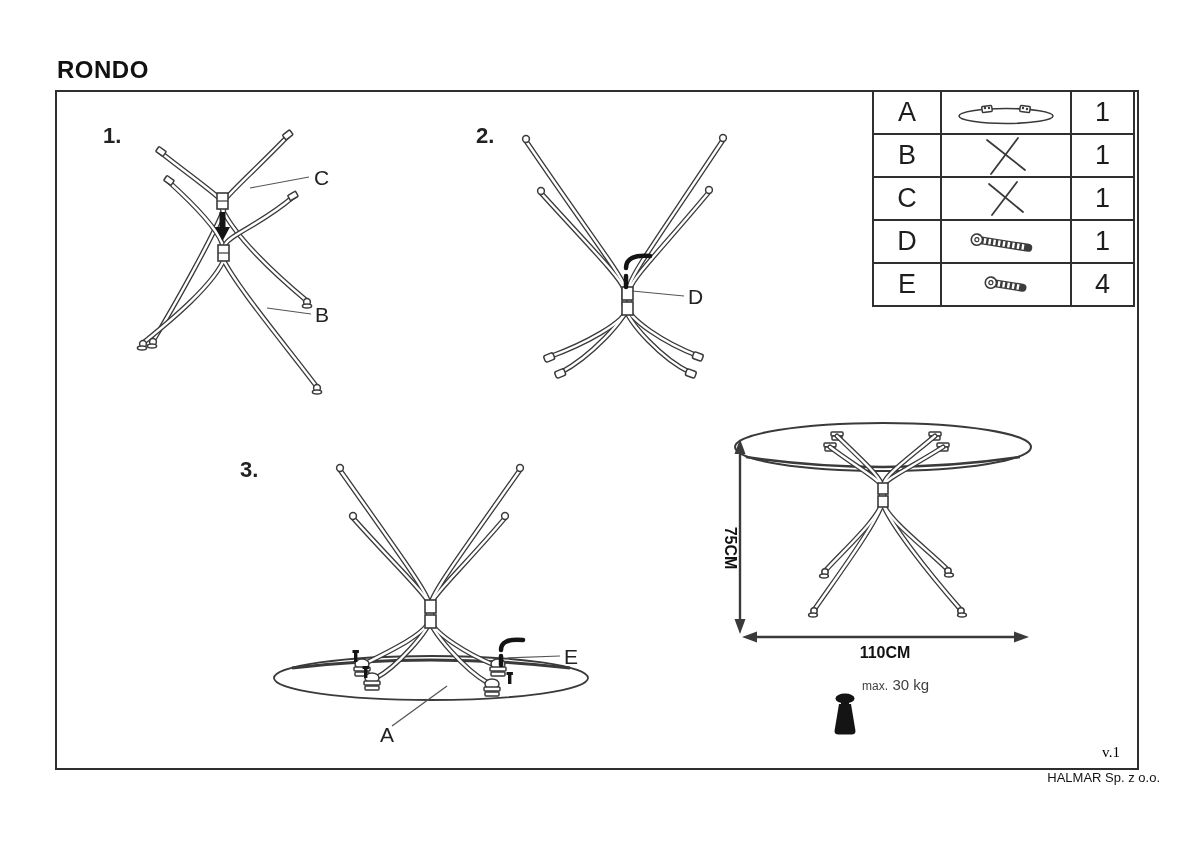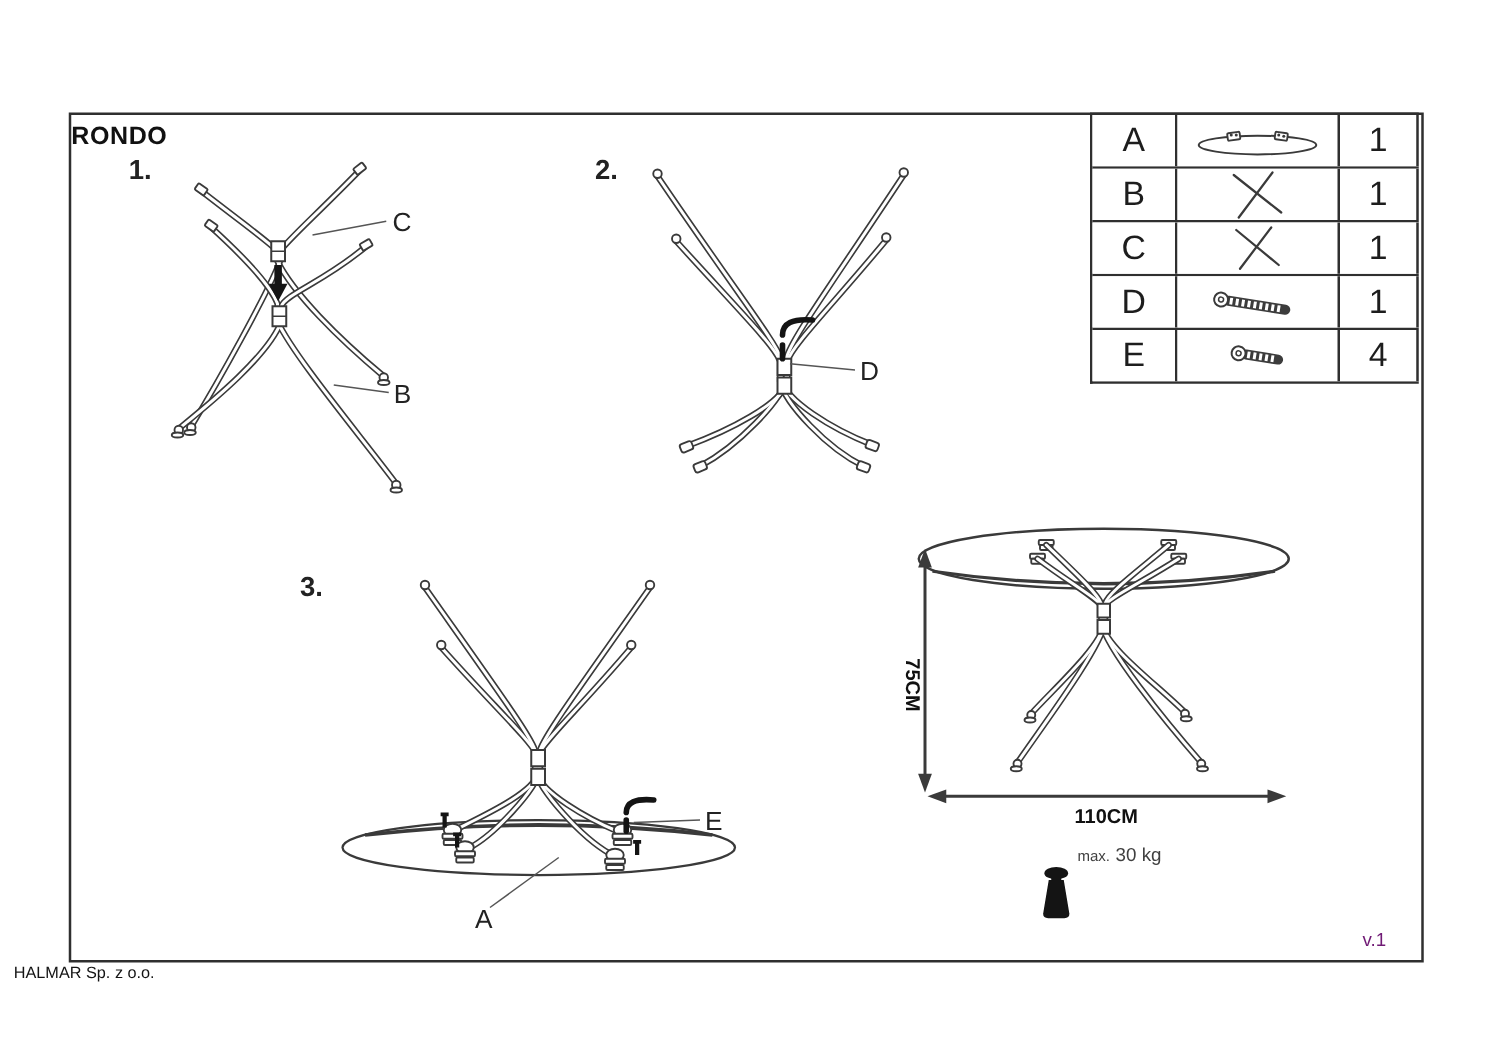--- a/index.html
+++ b/index.html
@@ -1,21 +1,21 @@
 <!DOCTYPE html>
 <html><head>
 <meta charset="utf-8">
 <style>
   html,body{margin:0;padding:0;background:#fff;}
   body{width:1200px;height:848px;position:relative;font-family:"Liberation Sans",sans-serif;color:#1c1c1c;overflow:hidden;}
   .abs{position:absolute;}
-  #title{left:57px;top:56px;font-size:20px;font-weight:bold;letter-spacing:.5px;color:#111;margin-top:42px;}
+  #title{left:57px;top:56px;font-size:24px;font-weight:bold;letter-spacing:.5px;color:#111;}
   #frame{left:55px;top:90px;width:1080px;height:676px;border:2px solid #2f2f2f;}
   .stepnum{font-size:22px;font-weight:bold;color:#222;}
-  #version{left:1090px;top:744px;width:42px;text-align:left;font-size:15px;color:#701a75;}
+  #version{left:1090px;top:744px;width:42px;text-align:center;font-size:15px;color:#000000;font-family:Liberation Serif, serif;}
   
   #parts{left:872px;top:90px;border-left:2px solid #2f2f2f;border-bottom:2px solid #2f2f2f;}
   .prow{display:flex;border-top:2px solid #2f2f2f;}
   .pcell{border-right:2px solid #2f2f2f;display:flex;align-items:center;justify-content:center;background:#fff;}
   .c-letter{width:66px;height:41px;font-size:27px;color:#1d1d1d;}
   .c-icon{width:128px;height:41px;}
   .c-qty{width:61px;height:41px;font-size:27px;color:#1d1d1d;}
   
   svg{overflow:visible;}
   .tube-o{stroke:#3a3a3a;stroke-width:5;fill:none;stroke-linecap:round;}
@@ -23,21 +23,21 @@
   .thin{stroke:#3a3a3a;fill:none;}
   .hub{fill:#fff;stroke:#3a3a3a;stroke-width:1.6;}
   .capsq{fill:#fff;stroke:#3a3a3a;stroke-width:1.5;}
   .leader{stroke:#555;stroke-width:1.2;fill:none;}
   .blk{fill:#141414;}
   .lbl{font-size:21px;fill:#222;font-family:"Liberation Sans",sans-serif;}
   .dimtxt{font-size:16px;font-weight:bold;fill:#111;font-family:"Liberation Sans",sans-serif;}
   #maxload{left:862px;top:676px;font-weight:normal;color:#404040;white-space:nowrap;}
   #maxload .mx{font-size:12px;}
   #maxload .kg{font-size:15px;}
-  #footer{left:0;top:770px;width:1160px;text-align:left;font-size:13px;line-height:16px;color:#141414;padding-left:11px;}
+  #footer{left:0;top:770px;width:1160px;text-align:right;font-size:13px;line-height:16px;color:#141414;}
 </style>
 </head>
 <body>
 
 <div class="abs" id="title">RONDO</div>
 <div class="abs" id="frame"></div>
 
 <div class="abs stepnum" style="left:103px;top:123px;">1.</div>
 <div class="abs stepnum" style="left:476px;top:123px;">2.</div>
 <div class="abs stepnum" style="left:240px;top:457px;">3.</div>

